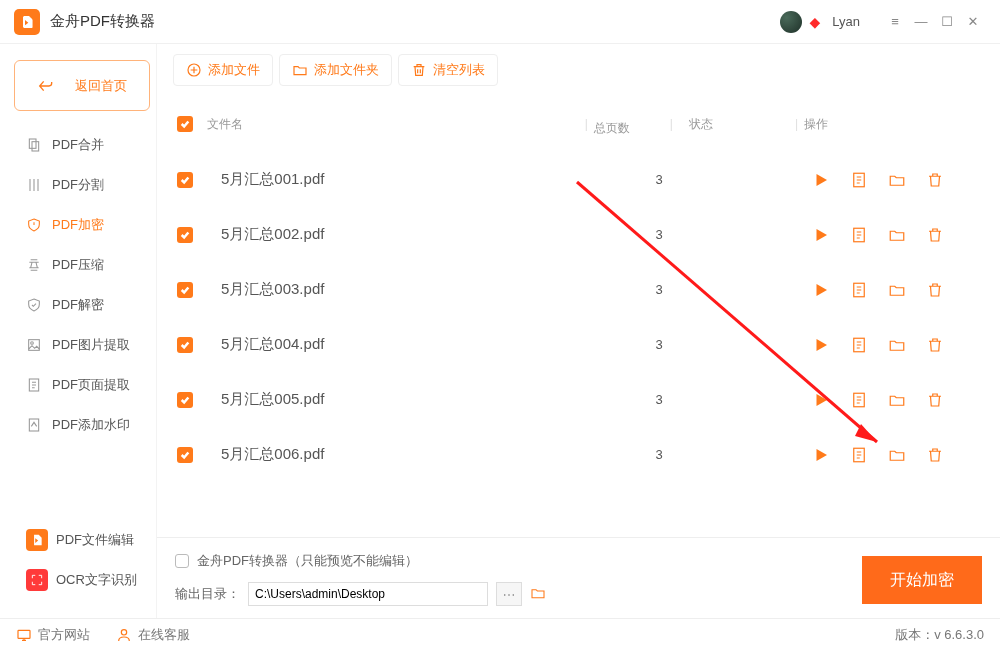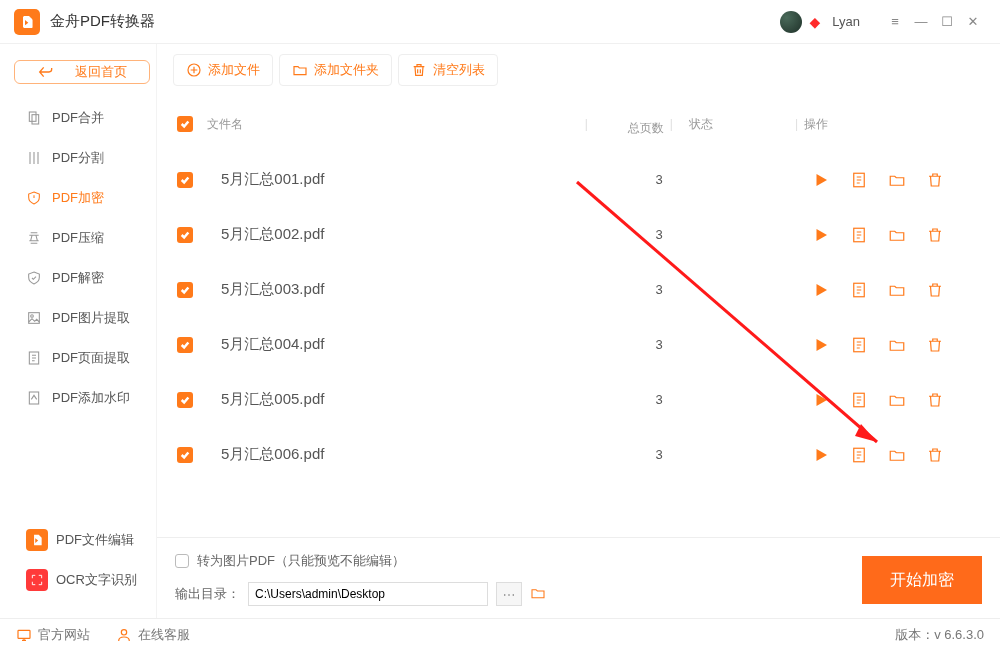--- a/index.html
+++ b/index.html
@@ -8,41 +8,41 @@
 .logo{width:26px;height:26px;background:#ff7a1a;border-radius:5px;display:flex;align-items:center;justify-content:center;margin-right:10px;}
 .logo svg{width:16px;height:16px;fill:#fff;}
 .app-title{font-size:15px;color:#333;flex:0 0 auto;}
 .titlebar-spacer{flex:1;}
 .avatar{width:22px;height:22px;border-radius:50%;background:radial-gradient(circle at 30% 30%,#4a6a5a,#1e3028);margin-right:8px;}
 .diamond{color:#ff2a2a;font-size:14px;margin-right:12px;}
 .username{margin-right:22px;color:#555;}
 .win-btn{width:26px;height:26px;display:flex;align-items:center;justify-content:center;color:#888;cursor:pointer;}
 .body-area{display:flex;height:calc(100% - 44px - 32px);}
 .sidebar{width:156px;padding:10px 0 10px 8px;display:flex;flex-direction:column;}
-.back-btn{margin:6px 6px 14px 6px;height:24px;border:1px solid #ffb37a;border-radius:6px;display:flex;align-items:center;justify-content:center;gap:22px;color:#ff7a1a;background:#fff;cursor:pointer;}
+.back-btn{margin:6px 6px 14px 6px;height:51px;border:1px solid #ffb37a;border-radius:6px;display:flex;align-items:center;justify-content:center;gap:22px;color:#ff7a1a;background:#fff;cursor:pointer;}
 .nav-group{flex:1;}
 .nav-item{height:40px;display:flex;align-items:center;gap:10px;padding-left:18px;cursor:pointer;color:#555;}
 .nav-item.active{color:#ff7a1a;background:#fff;position:relative;}
 .nav-item .ic{width:16px;height:16px;display:flex;align-items:center;justify-content:center;}
 .nav-item svg{width:16px;height:16px;stroke:#999;fill:none;stroke-width:1.6;}
 .nav-item.active svg{stroke:#ff7a1a;}
 .bottom-nav{margin-top:auto;padding-bottom:8px;}
 .bottom-nav .nav-item{height:40px;}
 .sq-ic{width:22px;height:22px;border-radius:4px;display:flex;align-items:center;justify-content:center;margin-right:-2px;}
 .sq-ic.orange{background:#ff7a1a;}
 .sq-ic.red{background:#ff3a3a;}
 .sq-ic svg{stroke:#fff;width:14px;height:14px;}
 .main{flex:1;display:flex;flex-direction:column;border-left:1px solid #f3f3f3;gap:12px;}
 .toolbar{height:52px;display:flex;align-items:center;gap:6px;padding:0 16px;}
 .tbtn{height:32px;padding:0 12px;border:1px solid #eee;border-radius:4px;background:#fff;display:flex;align-items:center;gap:6px;color:#ff7a1a;cursor:pointer;font-size:13px;}
 .tbtn svg{width:16px;height:16px;stroke:#ff7a1a;fill:none;stroke-width:1.8;}
 .theader{height:32px;display:flex;align-items:center;padding:0 16px 0 20px;color:#999;font-size:12px;}
 .col-check{width:30px;}
 .col-name{flex:1;}
-.col-pages{width:70px;text-align:right;margin-top:8px;}
+.col-pages{width:70px;text-align:left;margin-top:8px;}
 .col-status{width:110px;text-align:left;padding-left:10px;}
 .col-ops{width:180px;text-align:left;}
 .divv{color:#e0e0e0;margin:0 6px;}
 .rows{flex:1;overflow:auto;}
 .row{height:55px;display:flex;align-items:center;padding:0 16px 0 20px;}
 .chk{width:16px;height:16px;border-radius:3px;background:#ff7a1a;display:flex;align-items:center;justify-content:center;}
 .chk svg{width:10px;height:10px;stroke:#fff;stroke-width:3;fill:none;}
 .fname{flex:1;padding-left:14px;color:#555;font-size:15px;}
 .pages{width:70px;text-align:center;color:#555;}
 .status{width:110px;}
@@ -393,21 +393,21 @@
             <div class="op"><svg viewBox="0 0 24 24">
                 <path d="M4 7h16M9 7V4h6v3M6 7l1 13h10l1-13"></path>
               </svg></div>
           </div>
         </div>
       </div>
 
     <div class="bottom-panel">
       <div class="bp-row">
         <div class="ck-empty"></div>
-        <span>转为图片PDF（只能预览不能编辑）</span>
+        <span>金舟PDF转换器（只能预览不能编辑）</span>
       </div>
       <div class="bp-row">
         <span class="out-label">输出目录：</span>
         <input class="out-input" value="C:\Users\admin\Desktop" style="">
         <div class="dots-btn">⋯</div>
         <div class="folder-out"><svg viewBox="0 0 24 24">
               <path d="M3 7h6l2 2h10v10H3z"></path>
             </svg></div>
       </div>
       <button class="start-btn">开始加密</button>

